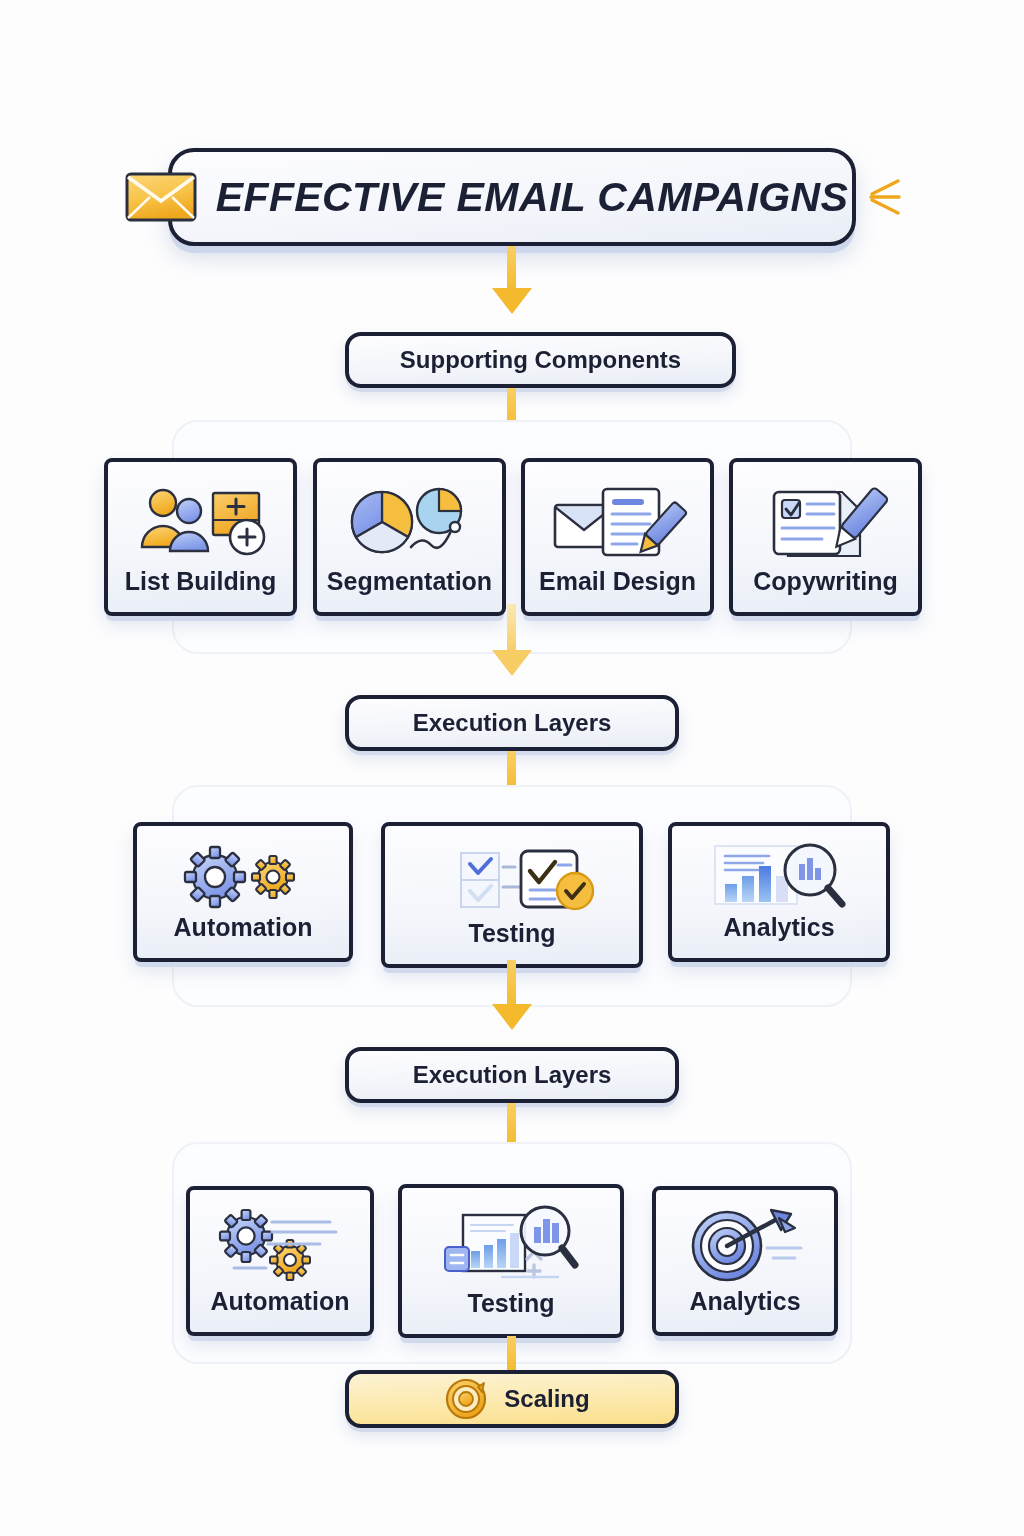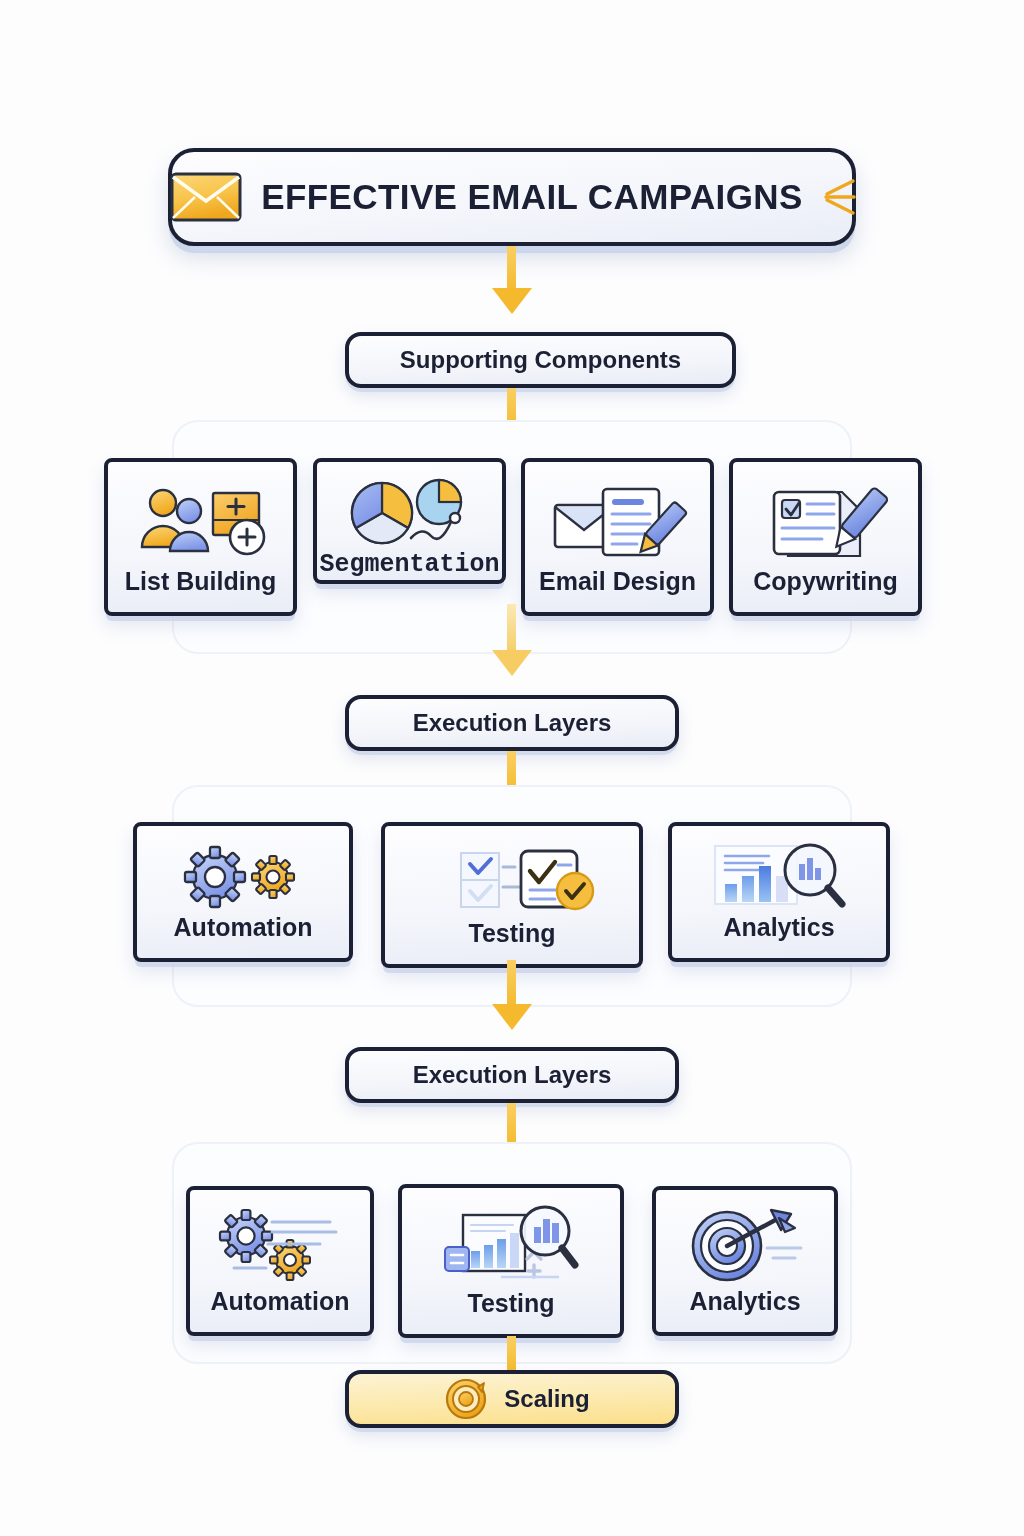--- a/index.html
+++ b/index.html
@@ -35,25 +35,26 @@
     border-radius: 26px;
     background: linear-gradient(175deg, #fdfdff 0%, #f4f6fb 55%, #e9edf6 100%);
     box-shadow: 0 8px 0 -1px rgba(200,212,235,.85), 0 12px 22px rgba(110,130,175,.25);
     display: flex;
     align-items: center;
     justify-content: center;
     gap: 18px;
     padding: 0 26px;
   }
   .title-text {
-    font-size: 35px;
+    font-size: 41px;
     font-weight: bold;
     letter-spacing: .4px;
     color: #1b2034;
     white-space: nowrap;
+    font-style: italic;
   }
 
   
   .pill {
     height: 56px;
     border: 4px solid #1b2034;
     border-radius: 16px;
     background: linear-gradient(178deg, #fdfdff 0%, #f3f5fa 60%, #e8ecf5 100%);
     box-shadow: 0 5px 0 -1px rgba(205,215,235,.8), 0 8px 16px rgba(110,130,175,.2);
     display: flex;
@@ -198,21 +199,21 @@
         <circle cx="110" cy="52" r="17" fill="#ffffff" stroke="#2b3040" stroke-width="2.6"></circle>
         <g stroke="#2b3040" stroke-width="3" stroke-linecap="round">
           <line x1="110" y1="44" x2="110" y2="60"></line>
             <line x1="102" y1="52" x2="118" y2="52"></line>
         </g>
       </svg>
     </span>
     <span class="card-label">List Building</span>
   </div>
 
-  <div class="abs card" style="left:313px; top:458px; width:193px; height:126px;font-family:Liberation Mono, monospace;">
+  <div class="abs card" style="left:313px; top:458px; width:193px; height:158px;">
     <span class="icon-slot">
       <svg width="130" height="74" viewBox="0 0 130 74">
         <defs>
           <linearGradient id="segBlue" x1="0" y1="0" x2="0.5" y2="1">
             <stop offset="0%" stop-color="#A9BDF2"></stop>
               <stop offset="100%" stop-color="#7E95E8"></stop>
           </linearGradient>
         </defs>
 
         <circle cx="37" cy="37" r="30" fill="#ffffff" stroke="#2b3040" stroke-width="2.6"></circle>

